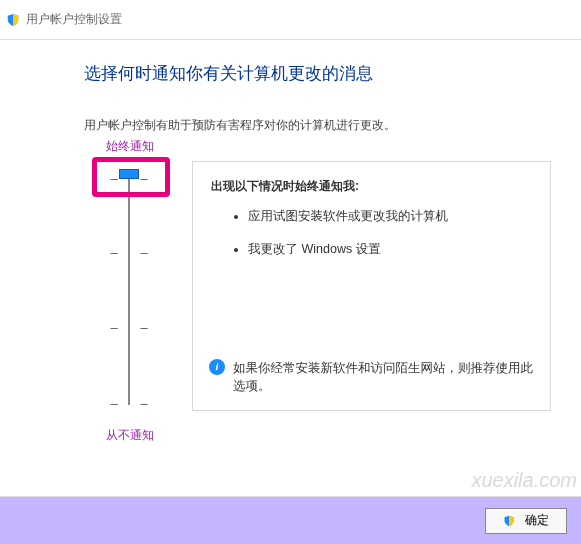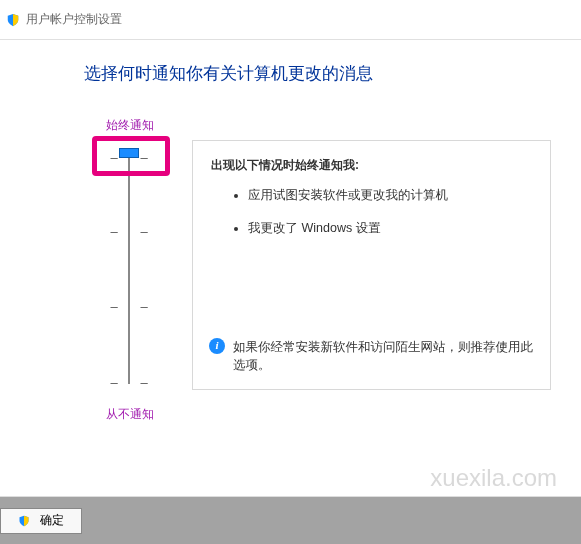--- a/index.html
+++ b/index.html
@@ -155,61 +155,64 @@
     justify-content: center;
     font-family: Georgia, serif;
     font-style: italic;
   }
   .footer {
     position: absolute;
     bottom: 0;
     left: 0; right: 0;
     height: 48px;
     border-top: 1px solid #ddd;
-    background: #a3a3a3;
-    display: flex;
+    background: #c4b5fd;
+    display: flex;
+    justify-content: flex-end;
     align-items: center;
     padding-right: 14px;
   }
   .ok-btn {
     min-width: 82px;
     height: 26px;
     border: 1px solid #888;
     background: #f8f8f8;
     font-size: 12px;
     display: flex;
     align-items: center;
     justify-content: center;
     gap: 4px;
     cursor: pointer;
   }
   .watermark {
     position: absolute;
-    right: 24px;
+    right: 4px;
     bottom: 52px;
     color: rgba(180,180,180,0.5);
-    font-size: 24px;
+    font-size: 20px;
+    font-style: italic;
     pointer-events: none;
   }
 </style>
 </head>
 <body>
 
 <div class="titlebar">
   <span class="shield">
     <svg viewBox="0 0 16 16">
         <path d="M8 1 L14 3 V8 C14 12 8 15 8 15 C8 15 2 12 2 8 V3 Z" fill="#1a8cff"></path>
         <path d="M8 1 L14 3 V8 C14 12 8 15 8 15 V1 Z" fill="#ffcc00"></path>
       </svg>
   </span>
   <span>用户帐户控制设置</span>
 </div>
 
 <div class="content">
   <h1 class="heading">选择何时通知你有关计算机更改的消息</h1>
+  <p class="desc">用户帐户控制有助于预防有害程序对你的计算机进行更改。</p>
 
   <div class="label-top">始终通知</div>
 
   <div class="slider-row">
     <div class="slider-col">
       <div class="highlight-box"></div>
       <div class="slider-track"></div>
       <div class="tick t1">
           <span>–</span>
           <span>–</span>

